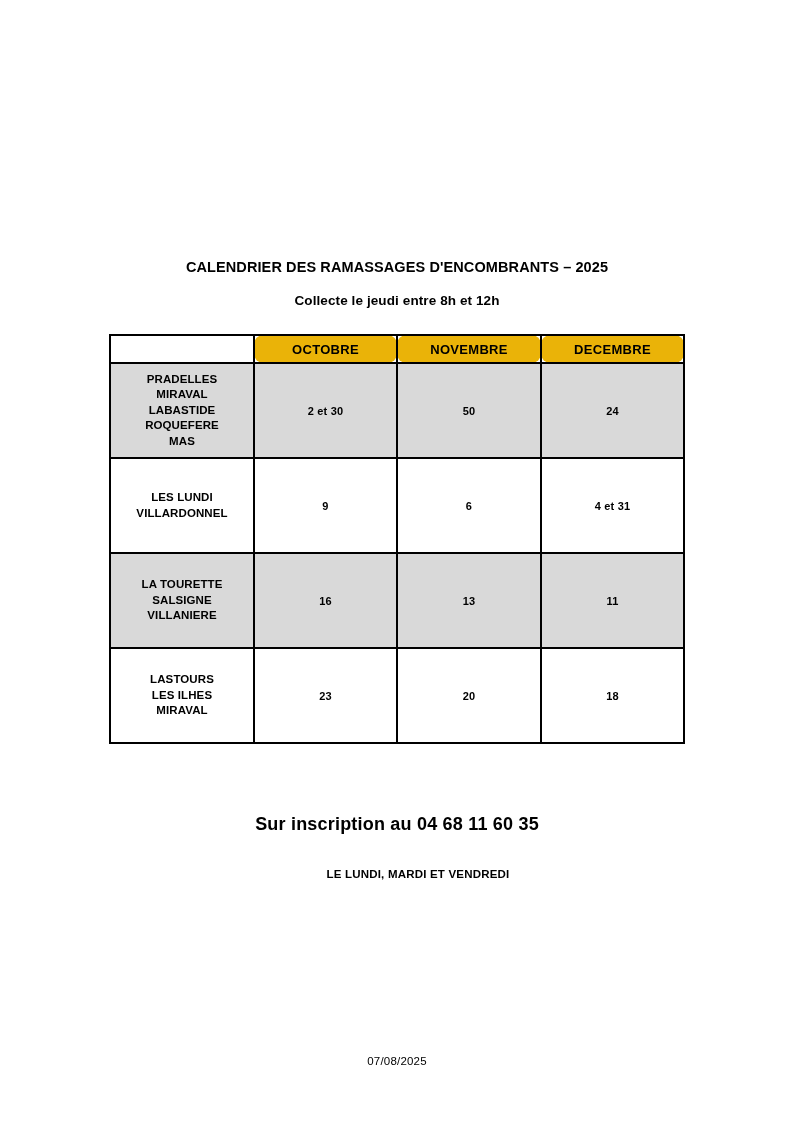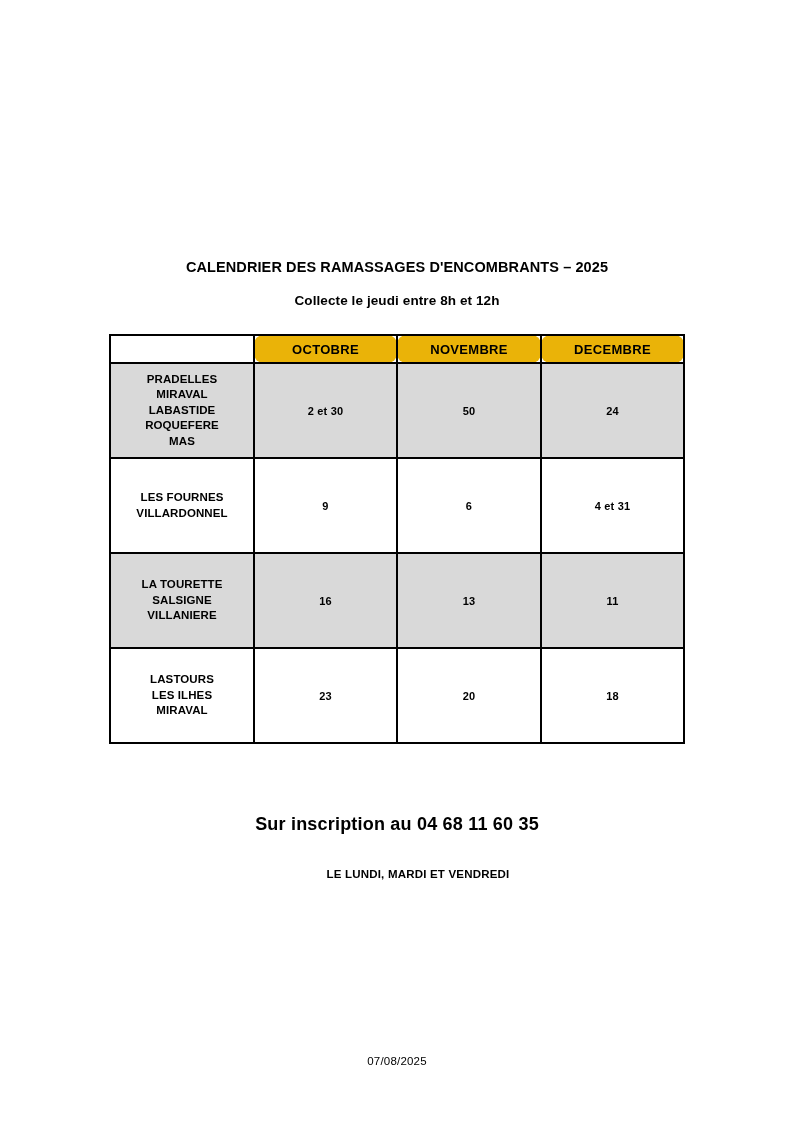--- a/index.html
+++ b/index.html
@@ -199,21 +199,21 @@
             <span class="label-line">ROQUEFERE</span>
             <span class="label-line">MAS</span>
           </td>
           <td class="row-value">2 et 30</td>
           <td class="row-value">50</td>
           <td class="row-value">24</td>
         </tr>
 
         <tr class="body-row plain">
           <td class="row-label">
-            <span class="label-line">LES FOURNES</span>
+            <span class="label-line">LES LUNDI</span>
             <span class="label-line">VILLARDONNEL</span>
           </td>
           <td class="row-value">9</td>
           <td class="row-value">6</td>
           <td class="row-value">4 et 31</td>
         </tr>
 
         <tr class="body-row shaded">
           <td class="row-label">
             <span class="label-line">LA TOURETTE</span>

